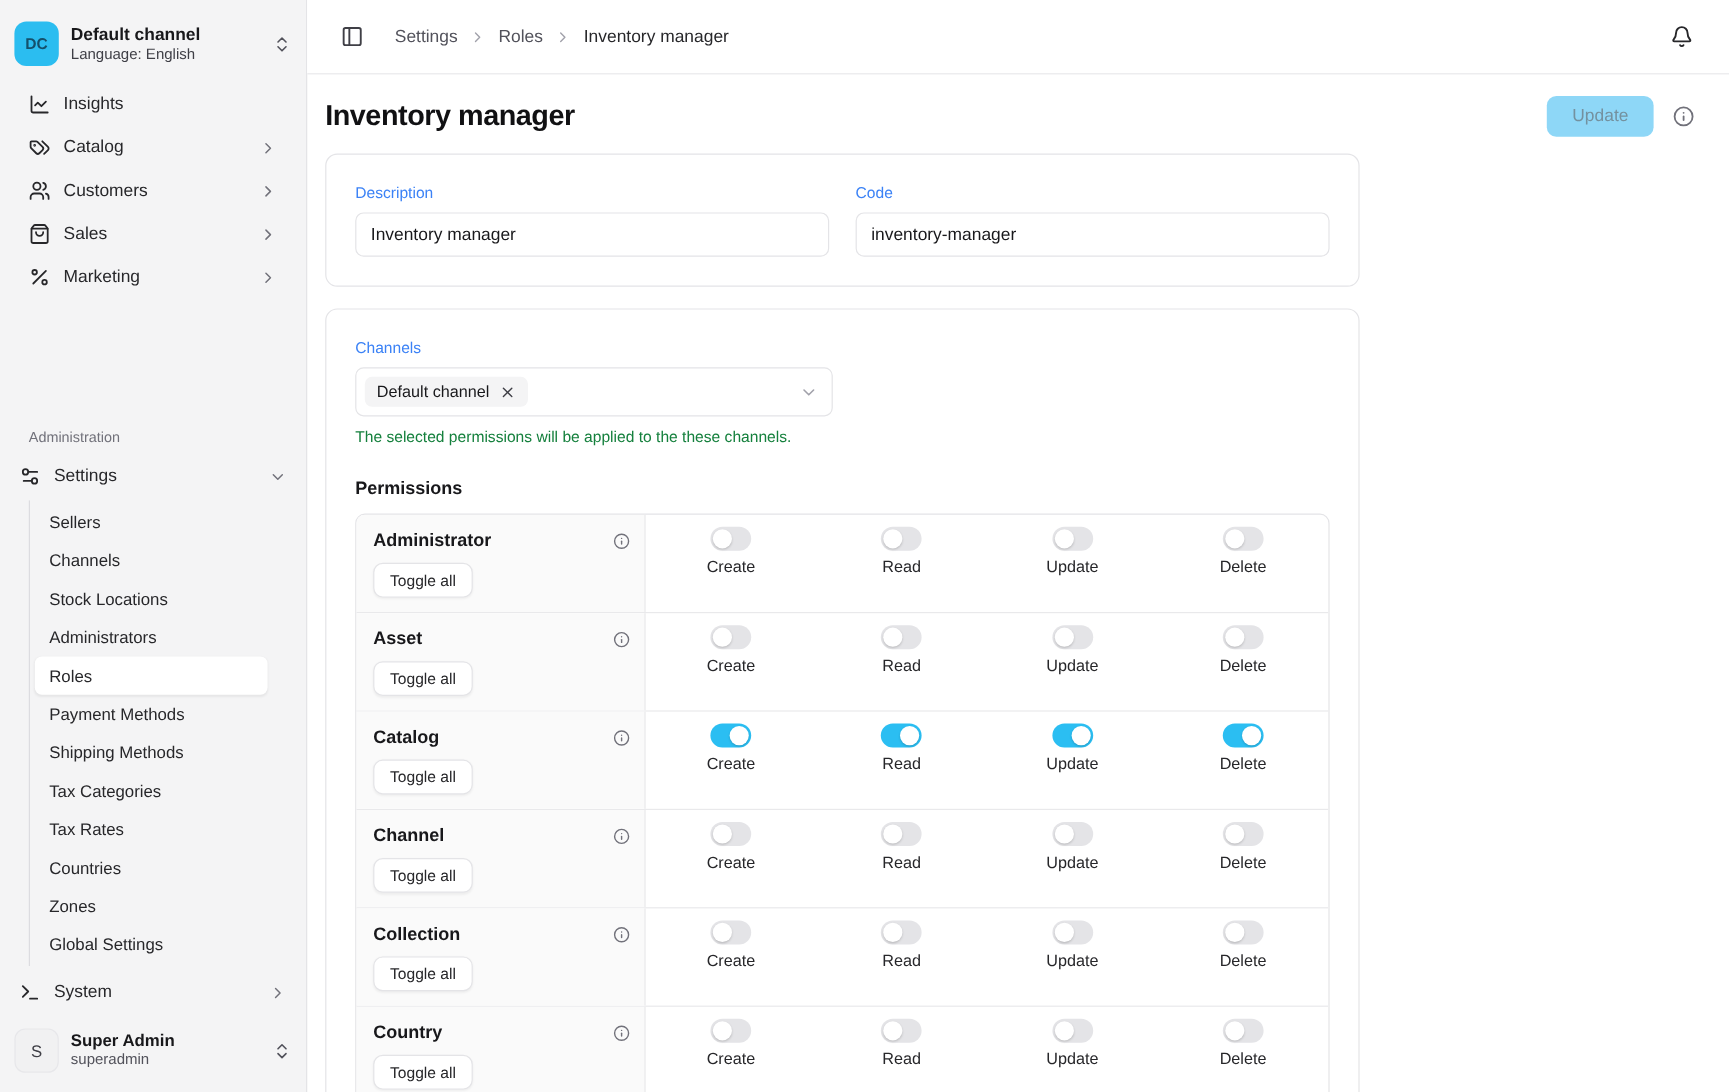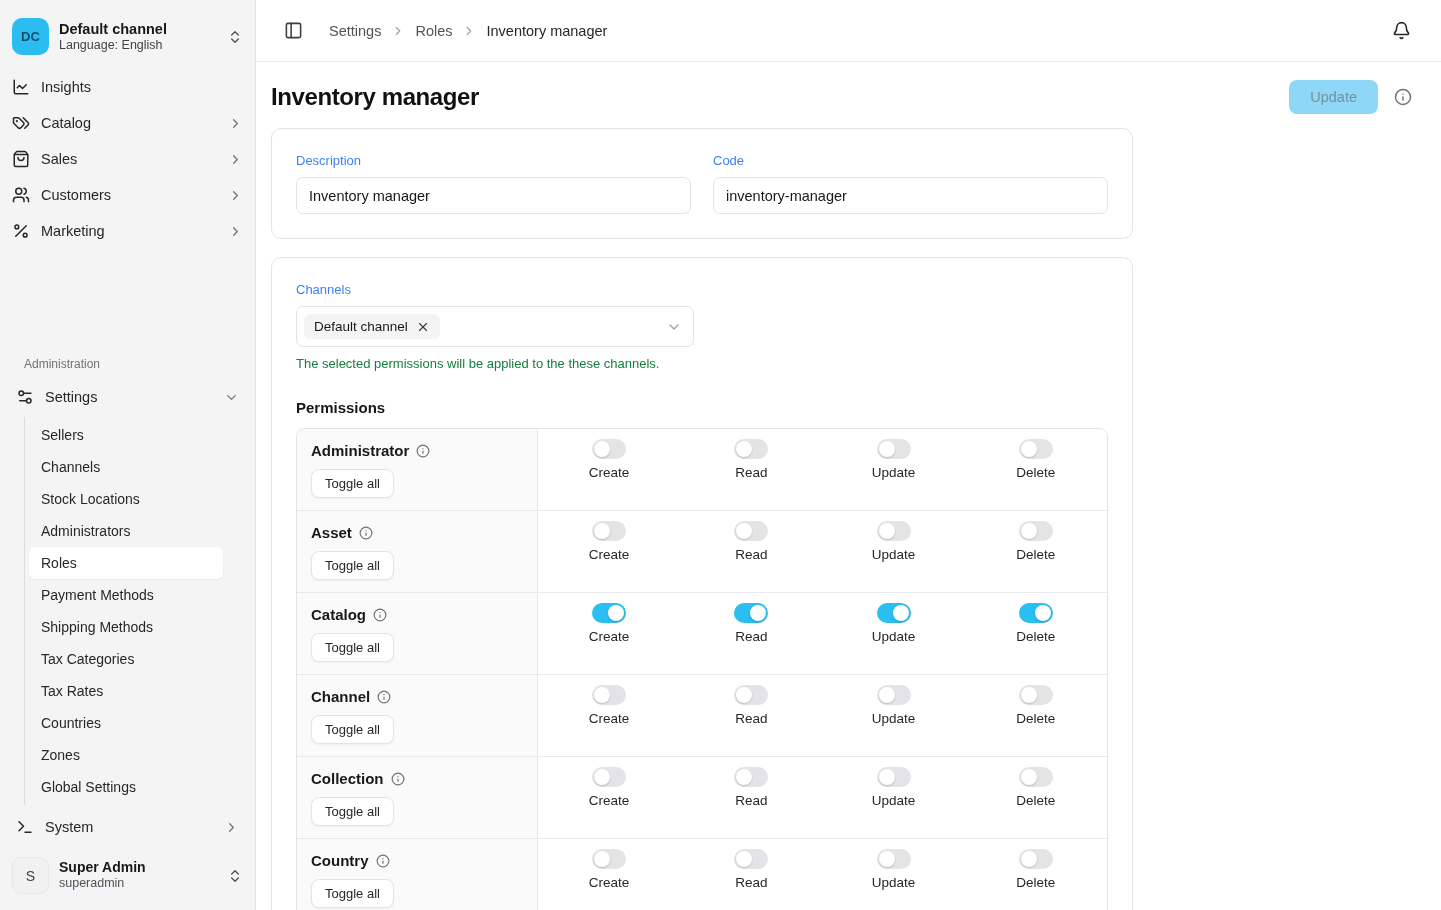--- a/index.html
+++ b/index.html
@@ -24,21 +24,21 @@
     font-size:13px; font-weight:700; color:#14506b;
   }
   .ws-meta { flex:1; line-height:1.25; }
   .ws-name { font-weight:700; font-size:14.5px; color:#18181b; }
   .ws-sub { font-size:12.5px; color:#3f3f46; }
   .icon { display:inline-flex; align-items:center; justify-content:center; flex:none; }
   .icon svg { display:block; }
   .muted-ic { color:#52525b; }
   .dim-ic { color:#71717a; }
 
-  .nav { padding:0 4px; }
+  .nav { padding:0 16px; }
   .nav-item {
     display:flex; align-items:center; gap:11px;
     height:36px; padding:0 8px; border-radius:7px;
     color:#27272a; font-size:14.5px; cursor:pointer;
   }
   .nav-item .lbl { flex:1; }
   .section-label { font-size:12px; color:#71717a; padding:10px 16px 8px 16px; }
   .admin-block { margin-top:auto; padding:0 8px; }
   .children {
     margin:2px 0 4px 16px; border-left:1px solid #dcdce0; padding:2px 0;
@@ -114,21 +114,21 @@
 
   .perm-heading { font-size:15px; font-weight:700; margin:28px 0 12px 0; }
 
   .perm-table { border:1px solid #e4e4e7; border-radius:8px; overflow:hidden; }
   .perm-row { display:flex; border-top:1px solid #e9e9eb; }
   .perm-row:first-child { border-top:none; }
   .cell-left {
     width:241px; min-width:241px; background:#fafafa; border-right:1px solid #e9e9eb;
     padding:13px 12px 12px 14px;
   }
-  .row-name-wrap { display:flex; align-items:center; gap:7px; margin-bottom:10px; }
+  .row-name-wrap { display:flex; align-items:center; gap:7px; margin-bottom:10px;justify-content:space-between; }
   .row-name { font-size:15px; font-weight:600; color:#18181b; }
   .toggle-all-btn {
     background:#fff; border:1px solid #e4e4e7; border-radius:8px;
     padding:6px 13px; font-size:13px; color:#27272a; cursor:pointer;
     box-shadow:0 1px 2px rgba(0,0,0,.05); font-family:inherit;
   }
   .cells-right { flex:1; display:flex; }
   .toggle-cell {
     flex:1; display:flex; flex-direction:column; align-items:center;
     padding-top:10px; gap:6px;
@@ -187,42 +187,42 @@
         <span class="lbl">Catalog</span>
         <span class="icon dim-ic">
           <svg width="15" height="15" viewBox="0 0 24 24" fill="none" stroke="currentColor" stroke-width="2" stroke-linecap="round" stroke-linejoin="round">
               <path d="m9 18 6-6-6-6"></path>
             </svg>
         </span>
       </div>
       <div class="nav-item">
         <span class="icon">
           <svg width="18" height="18" viewBox="0 0 24 24" fill="none" stroke="currentColor" stroke-width="2" stroke-linecap="round" stroke-linejoin="round">
-              <path d="M16 10a4 4 0 0 1-8 0"></path>
-              <path d="M3.103 6.034h17.794"></path>
-              <path d="M3.4 5.467a2 2 0 0 0-.4 1.2V20a2 2 0 0 0 2 2h14a2 2 0 0 0 2-2V6.667a2 2 0 0 0-.4-1.2l-2-2.667A2 2 0 0 0 17 2H7a2 2 0 0 0-1.6.8z"></path>
-            </svg>
-        </span>
-        <span class="lbl">Sales</span>
-        <span class="icon dim-ic">
-          <svg width="15" height="15" viewBox="0 0 24 24" fill="none" stroke="currentColor" stroke-width="2" stroke-linecap="round" stroke-linejoin="round">
-              <path d="m9 18 6-6-6-6"></path>
-            </svg>
-        </span>
-      </div>
-      <div class="nav-item">
-        <span class="icon">
-          <svg width="18" height="18" viewBox="0 0 24 24" fill="none" stroke="currentColor" stroke-width="2" stroke-linecap="round" stroke-linejoin="round">
               <path d="M16 21v-2a4 4 0 0 0-4-4H6a4 4 0 0 0-4 4v2"></path>
               <circle cx="9" cy="7" r="4"></circle>
               <path d="M22 21v-2a4 4 0 0 0-3-3.87"></path>
               <path d="M16 3.13a4 4 0 0 1 0 7.75"></path>
             </svg>
         </span>
         <span class="lbl">Customers</span>
+        <span class="icon dim-ic">
+          <svg width="15" height="15" viewBox="0 0 24 24" fill="none" stroke="currentColor" stroke-width="2" stroke-linecap="round" stroke-linejoin="round">
+              <path d="m9 18 6-6-6-6"></path>
+            </svg>
+        </span>
+      </div>
+      <div class="nav-item">
+        <span class="icon">
+          <svg width="18" height="18" viewBox="0 0 24 24" fill="none" stroke="currentColor" stroke-width="2" stroke-linecap="round" stroke-linejoin="round">
+              <path d="M16 10a4 4 0 0 1-8 0"></path>
+              <path d="M3.103 6.034h17.794"></path>
+              <path d="M3.4 5.467a2 2 0 0 0-.4 1.2V20a2 2 0 0 0 2 2h14a2 2 0 0 0 2-2V6.667a2 2 0 0 0-.4-1.2l-2-2.667A2 2 0 0 0 17 2H7a2 2 0 0 0-1.6.8z"></path>
+            </svg>
+        </span>
+        <span class="lbl">Sales</span>
         <span class="icon dim-ic">
           <svg width="15" height="15" viewBox="0 0 24 24" fill="none" stroke="currentColor" stroke-width="2" stroke-linecap="round" stroke-linejoin="round">
               <path d="m9 18 6-6-6-6"></path>
             </svg>
         </span>
       </div>
       <div class="nav-item">
         <span class="icon">
           <svg width="18" height="18" viewBox="0 0 24 24" fill="none" stroke="currentColor" stroke-width="2" stroke-linecap="round" stroke-linejoin="round">
               <line x1="19" x2="5" y1="5" y2="19"></line>

